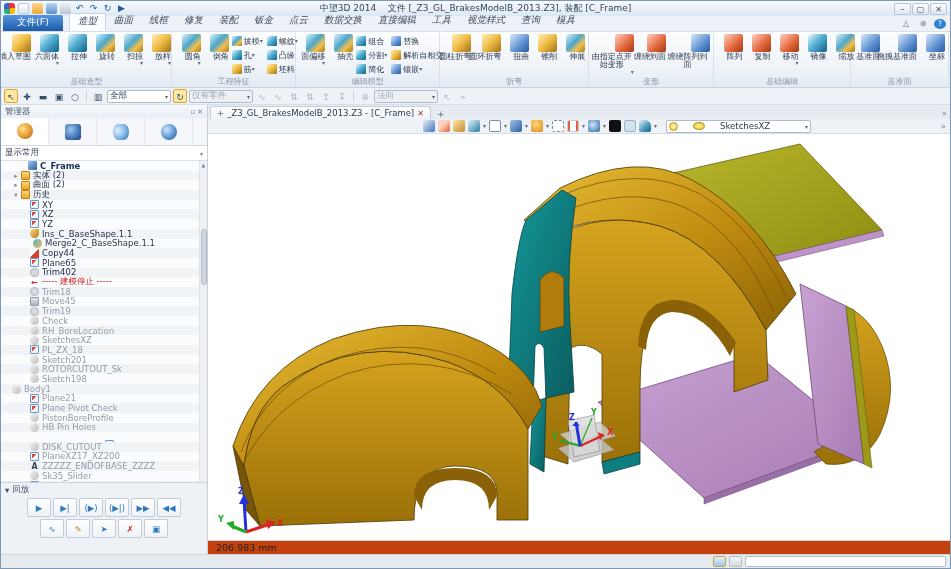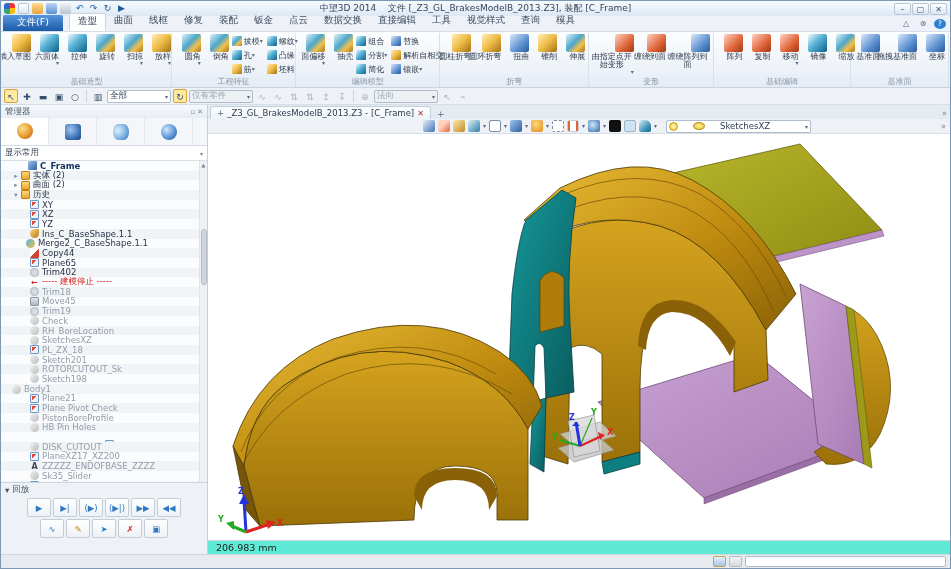--- a/index.html
+++ b/index.html
@@ -16,21 +16,21 @@
   .qo{background:linear-gradient(#ffd98a,#e8a63c);}
   .qs{background:linear-gradient(#bcd6f0,#5b8fd0);}
   .qp{background:linear-gradient(#eef2f6,#b9c4d0);}
   .title-text{position:absolute;left:0;right:0;text-align:center;pointer-events:none;color:#38455a;}
   .winctl{margin-left:auto;display:flex;gap:1px;}
   .winbtn{width:17px;height:12px;font-size:8px;line-height:12px;text-align:center;color:#44536a;background:linear-gradient(#fdfeff,#dce6f1);border:1px solid #b7c5d6;border-radius:2px;}
 
   
   .menubar{height:16px;flex:0 0 16px;display:flex;align-items:flex-end;background:#eef2f8;border-bottom:1px solid #d6dfe9;padding:0 0 0 2px;position:relative;}
   .file-btn{background:linear-gradient(#5596dd,#1c5aa8);color:#fff;font-size:9.5px;padding:1px 14px 2px;border-radius:2px 2px 0 0;margin-right:6px;}
-  .mtab{font-size:9.5px;color:#3c4a5d;padding:1px 8px 2px;cursor:default;}
+  .mtab{font-size:9.5px;color:#3c4a5d;padding:1px 8px 2px;cursor:default;font-style:italic;}
   .mtab.active{background:#fdfeff;border:1px solid #c9d5e3;border-bottom:1px solid #fdfeff;border-radius:2px 2px 0 0;color:#1f2d40;}
   .menu-right{position:absolute;right:4px;bottom:2px;display:flex;gap:5px;font-size:8px;color:#5b6c82;}
   .menu-right span{width:12px;text-align:center;}
   .help-dot{background:#2f7fd3;color:#fff;border-radius:50%;width:10px;height:10px;line-height:10px;display:inline-block;font-size:7.5px;}
 
   
   .ribbon{height:56px;flex:0 0 56px;background:linear-gradient(#fcfdfe,#edf2f8 70%,#e4ebf4);border-bottom:1px solid #c9d3e0;display:flex;padding:1px 1px 0;overflow:hidden;}
   .rgroup{display:flex;flex-direction:column;border-right:1px solid #d8e0ea;padding:0 2px;min-width:0;}
   .rbody{flex:1;display:flex;align-items:flex-start;}
   .rlabel{font-size:8px;color:#8d97a6;text-align:center;height:11px;line-height:11px;white-space:nowrap;}
@@ -124,21 +124,21 @@
   .vi-fit{background:#fff;border:1px dashed #7a8ea6;}
   .vi-align{background:linear-gradient(90deg,#e06338 20%,#fff 20% 80%,#e06338 80%);border:1px solid #c3cedb;}
   .vi-cam{background:radial-gradient(circle at 40% 40%,#cfe6fa,#2d66a8);}
   .vi-black{background:#111;}
   .vi-ltblue{background:#cfe2f0;border:1px solid #9db4c8;}
   .vi-wedge{background:linear-gradient(135deg,#dff3f9,#4796bb 60%,#14678e);border-radius:2px 6px 2px 2px;}
   .bulb{width:9px;height:9px;border-radius:50%;background:radial-gradient(#fff8c8,#ecc52e);border:1px solid #c09a18;}
   .blob{width:12px;height:8px;border-radius:50%;background:radial-gradient(#ffee9a,#e8c42e);border:1px solid #b8941a;}
   .canvas{flex:1;position:relative;background:#fff;min-height:0;overflow:hidden;}
   .canvas svg{position:absolute;left:0;top:0;}
-  .measure{height:14px;flex:0 0 14px;background:#5eead4;border-top:1px solid #d0d6dd;font-size:9.5px;color:#222;display:flex;align-items:center;padding-left:8px;}
+  .measure{height:14px;flex:0 0 14px;background:#c2410c;border-top:1px solid #d0d6dd;font-size:9.5px;color:#222;display:flex;align-items:center;padding-left:8px;}
 
   
   .statusbar{height:14px;flex:0 0 14px;background:#e7eaee;border-top:1px solid #cfd5db;display:flex;align-items:center;padding:0 4px;gap:3px;}
   .sb-spacer{width:705px;}
   .sb-ic{width:13px;height:11px;border:1px solid #c8a43c;background:linear-gradient(#eaf1f8,#9fc4ee);border-radius:2px;}
   .sb-ic.plain{border-color:#b4bcc5;background:linear-gradient(#f4f6f8,#d5dade);}
   .sb-input{flex:1;height:11px;background:#fff;border:1px solid #b4bcc5;border-radius:2px;font-size:8px;padding:0 3px;color:#333;}
 
   text.axlbl{font-size:8px;font-weight:bold;}
 </style>
@@ -501,21 +501,21 @@
             <div class="trow" style="padding-left: 20px;">
               <span class="chev"></span>
               <span class="tic ti-plane"></span>
               <span>YZ</span>
             </div>
             <div class="trow" style="padding-left: 20px;">
               <span class="chev"></span>
               <span class="tic ti-insert"></span>
               <span>Ins_C_BaseShape.1.1</span>
             </div>
-            <div class="trow" style="padding-left: 16px;">
+            <div class="trow" style="padding-left: 23px;">
               <span class="chev"></span>
               <span class="tic ti-merge"></span>
               <span>Merge2_C_BaseShape.1.1</span>
             </div>
             <div class="trow" style="padding-left: 20px;">
               <span class="chev"></span>
               <span class="tic ti-copy"></span>
               <span>Copy44</span>
             </div>
             <div class="trow" style="padding-left: 20px;">

